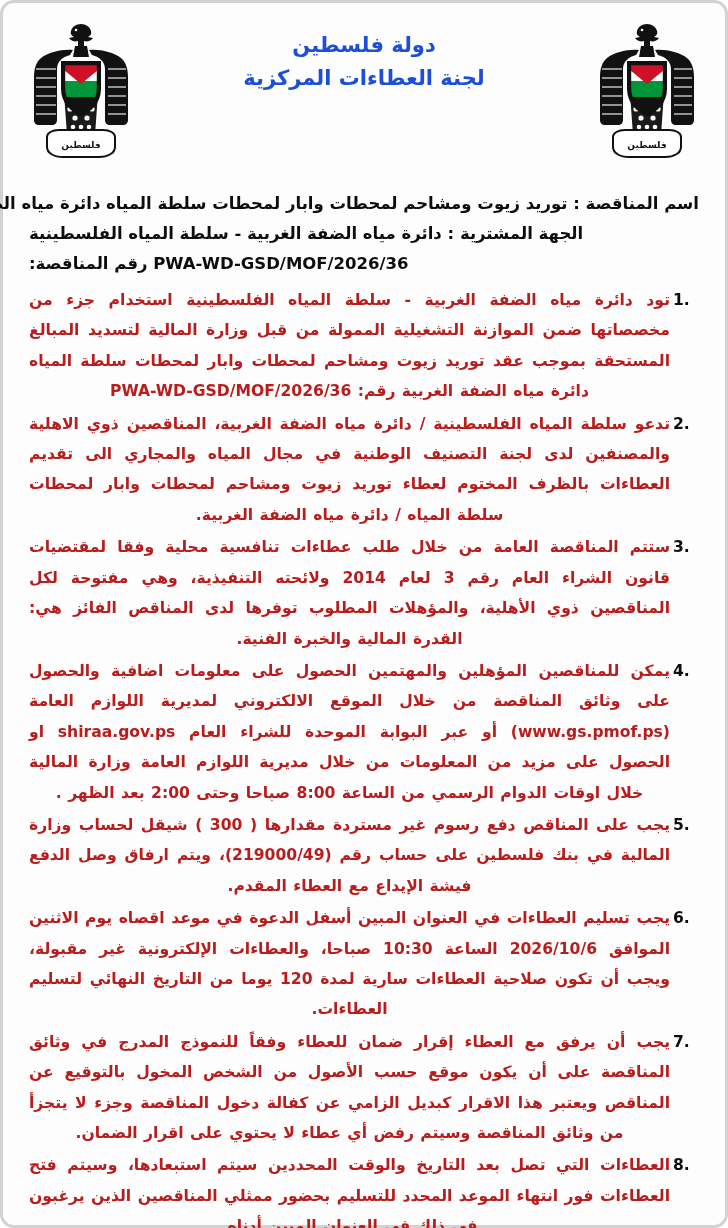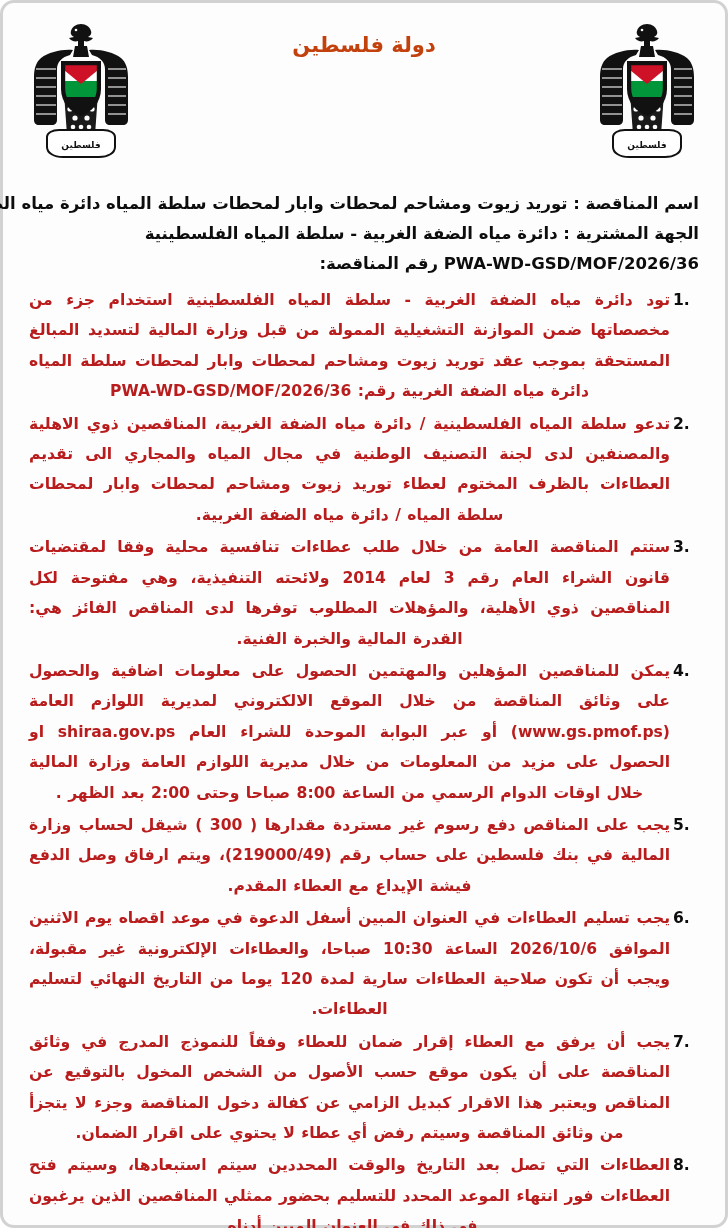--- a/index.html
+++ b/index.html
@@ -45,38 +45,38 @@
     flex: 1 1 auto;
     text-align: center;
     padding-top: 12px;
     direction: rtl;
   }
   .title-line {
     font-weight: bold;
     font-size: 21px;
     line-height: 1.58;
     letter-spacing: 0px;
-    color: #c2410c;
+    color: #1d4ed8;
   }
 
   
   .meta {
     direction: rtl;
     text-align: right;
     margin-top: 2px;
   }
   .meta-line {
     font-weight: bold;
     font-size: 16.5px;
     line-height: 1.82;
     color: #0d0d0d;
     white-space: nowrap;
   }
-  .meta-line.c2 { text-align: right; }
-  .meta-line.c3 { text-align: right; }
+  .meta-line.c2 { text-align: left; }
+  .meta-line.c3 { text-align: left; }
   .ltr-inline {
     direction: ltr;
     unicode-bidi: embed;
     display: inline-block;
   }
 
   
   .clauses {
     direction: rtl;
     margin-top: 6px;
@@ -177,20 +177,21 @@
 
         <g>
           <path d="M18 120 C18 116 23 113 30 113 L74 113 C81 113 86 116 86 120 L86 130 C86 136 79 140 70 140 L34 140 C25 140 18 136 18 130 Z" fill="#ffffff" stroke="#111111" stroke-width="2"></path>
           <text x="52" y="131" font-size="9" font-family="DejaVu Sans, sans-serif" font-weight="bold" text-anchor="middle" fill="#111111">فلسطين</text>
         </g>
       </svg>
     </div>
 
     <div class="title-block">
       <div class="title-line">دولة فلسطين</div>
+      <div class="title-line">لجنة العطاءات المركزية</div>
     </div>
 
     <div class="emblem">
       <svg viewBox="0 0 104 152" xmlns="http://www.w3.org/2000/svg">
         <g fill="#111111">
           <path d="M52 7 C47 7 43 10 42 14 C41 17 43 19 45 20 L40 21 C42 24 46 25 49 24 L49 30 L55 30 L55 24 C58 25 62 24 64 21 L59 20 C61 19 63 17 62 14 C61 10 57 7 52 7 Z"></path>
           <circle cx="47" cy="13" r="1.3" fill="#fff"></circle>
           <path d="M46 29 L58 29 L60 40 L44 40 Z"></path>
           <path d="M44 33 C33 32 20 35 12 41 C7 45 5 52 5 60 L5 103 C5 106 7 108 10 108 L23 108 C26 108 28 106 28 103 L28 52 C28 45 33 40 41 38 Z"></path>
           <path d="M60 33 C71 32 84 35 92 41 C97 45 99 52 99 60 L99 103 C99 106 97 108 94 108 L81 108 C78 108 76 106 76 103 L76 52 C76 45 71 40 63 38 Z"></path>

